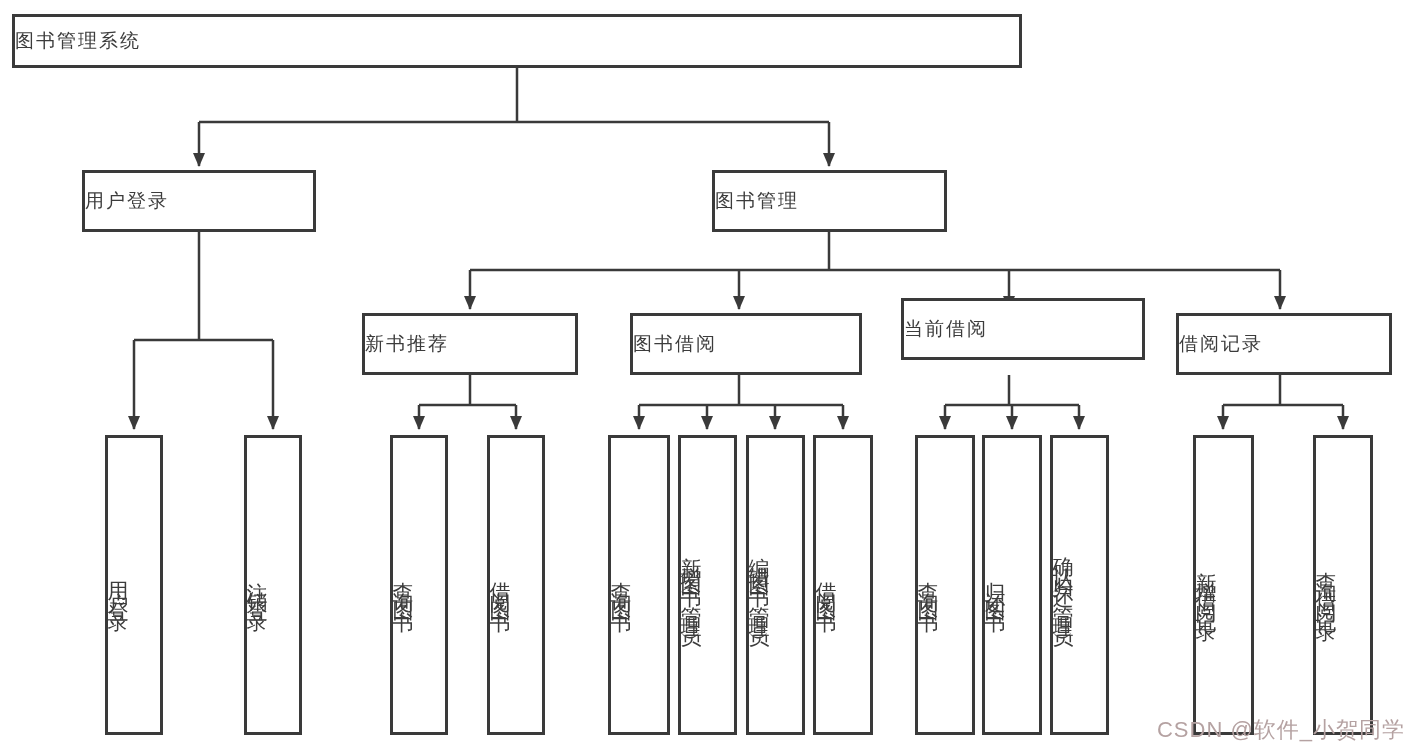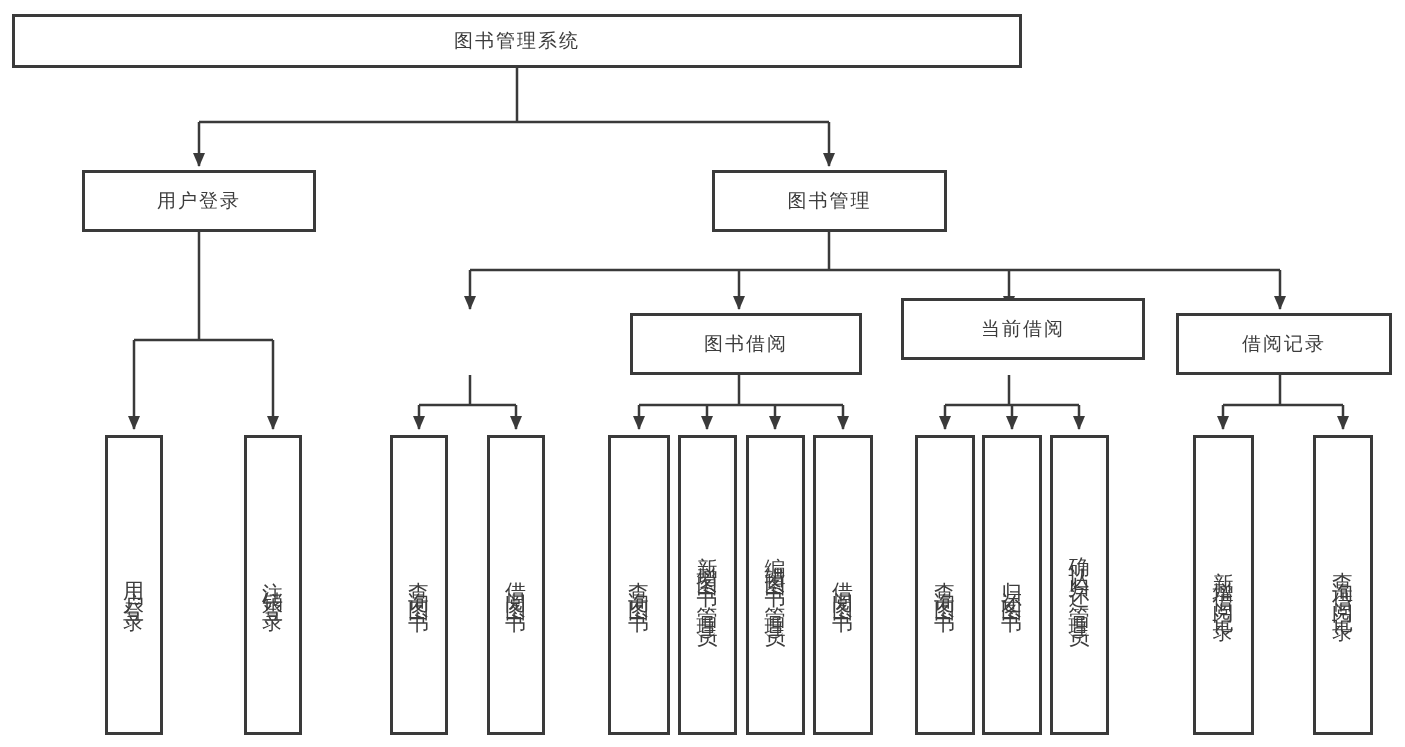--- a/index.html
+++ b/index.html
@@ -18,21 +18,21 @@
   }
   .connectors{
     position:absolute;left:0;top:0;width:1405px;height:747px;
     pointer-events:none;
   }
   .connectors path{stroke:var(--line);stroke-width:2.5;fill:none;}
   .connectors marker path{fill:var(--line);stroke:none;}
   .box{
     position:absolute;box-sizing:border-box;
     background:#fff;border:3px solid var(--line);
-    display:flex;align-items:center;justify-content:center;
+    display:flex;align-items:center;justify-content:flex-start;
   }
   .hbox span{
     font-size:19px;letter-spacing:2px;color:var(--text);
     white-space:nowrap;
   }
   .vbox span{
     writing-mode:vertical-rl;text-orientation:mixed;
     font-size:21px;letter-spacing:10px;color:var(--text);
     line-height:1;
   }
@@ -89,20 +89,23 @@
     <span>图书管理系统</span>
   </div>
 
   <div class="box hbox" style="left:82px;top:170px;width:234px;height:62px">
     <span>用户登录</span>
   </div>
   <div class="box hbox" style="left:712px;top:170px;width:235px;height:62px">
     <span>图书管理</span>
   </div>
 
+  <div class="box hbox" style="left:362px;top:313px;width:216px;height:62px">
+    <span>新书推荐</span>
+  </div>
   <div class="box hbox" style="left:630px;top:313px;width:232px;height:62px">
     <span>图书借阅</span>
   </div>
   <div class="box hbox" style="left:901px;top:298px;width:244px;height:62px">
     <span>当前借阅</span>
   </div>
   <div class="box hbox" style="left:1176px;top:313px;width:216px;height:62px">
     <span>借阅记录</span>
   </div>
 
@@ -143,14 +146,15 @@
     <span>确认归还（管理员）</span>
   </div>
 
   <div class="box vbox" style="left:1193px;top:435px;width:61px;height:300px">
     <span>新增借阅记录</span>
   </div>
   <div class="box vbox" style="left:1313px;top:435px;width:60px;height:300px">
     <span>查询借阅记录</span>
   </div>
 
+  <div class="watermark">CSDN @软件_小贺同学</div>
 
 </div>
 
 </body></html>

